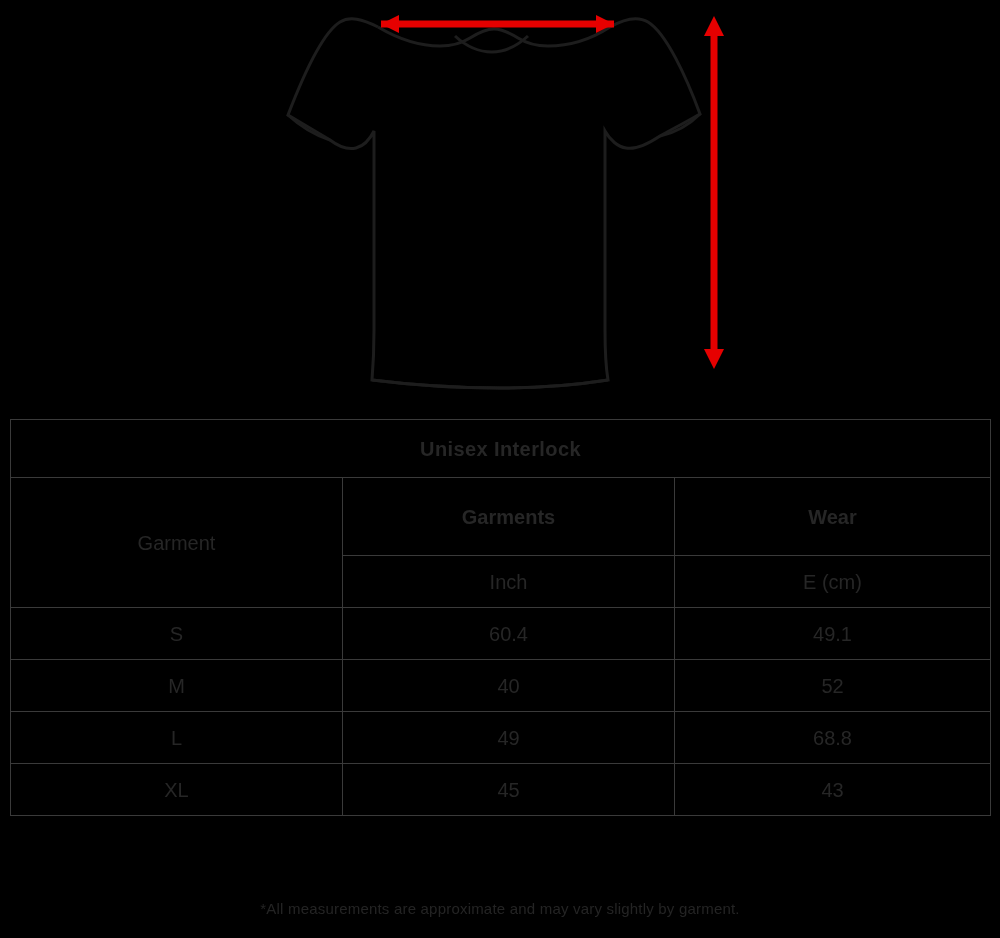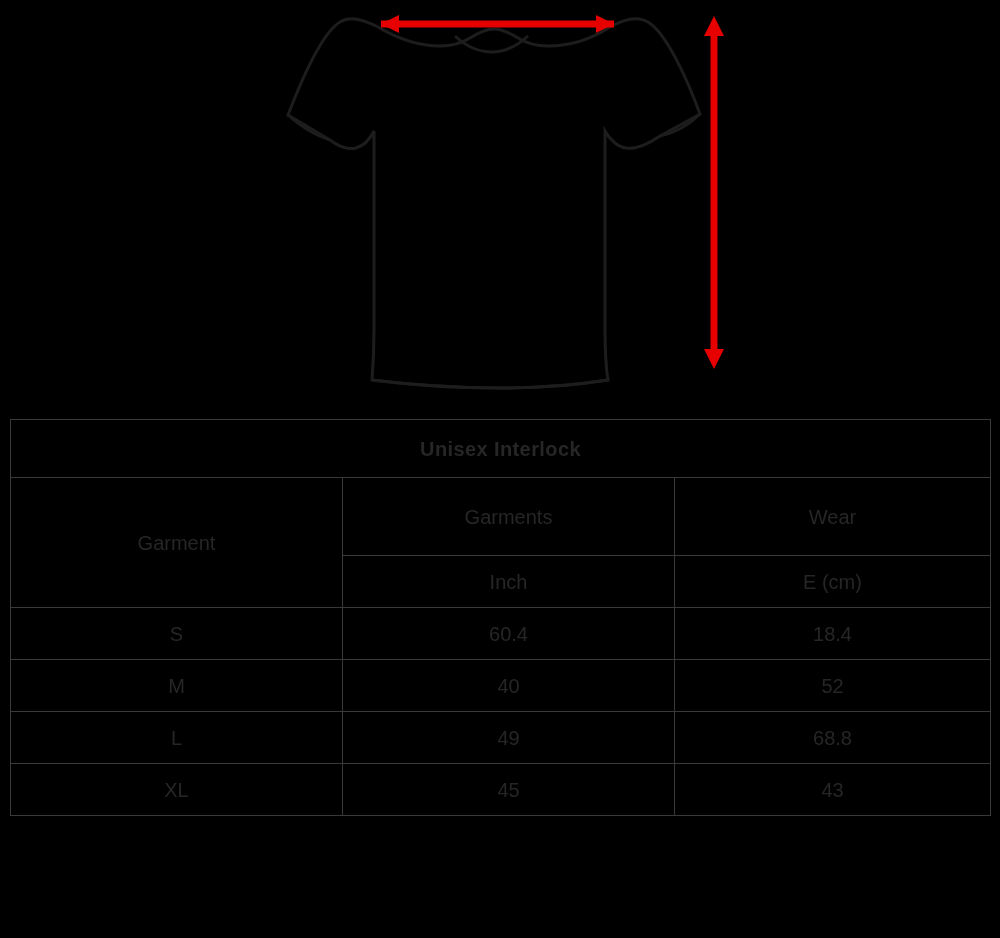--- a/index.html
+++ b/index.html
@@ -57,21 +57,21 @@
   }
   td.title-cell {
     height: 57px;
     font-size: 23px;
     font-weight: bold;
     letter-spacing: 0.4px;
   }
   td.grp-head {
     height: 77px;
     font-size: 22px;
-    font-weight: normal;
+    font-weight: bold;
   }
   td.row-label-head {
     height: 77px;
     font-size: 20px;
     font-weight: normal;
   }
   td.unit-cell {
     height: 51px;
     font-size: 20px;
   }
@@ -168,35 +168,36 @@
           <td class="grp-head">Wear</td>
         </tr>
         <tr>
           <td class="unit-cell">Inch</td>
           <td class="unit-cell">E (cm)</td>
         </tr>
 
         <tr>
           <td class="data-cell">S</td>
           <td class="data-cell">60.4</td>
-          <td class="data-cell">18.4</td>
+          <td class="data-cell">49.1</td>
         </tr>
         <tr>
           <td class="data-cell">M</td>
           <td class="data-cell">40</td>
           <td class="data-cell">52</td>
         </tr>
         <tr>
           <td class="data-cell">L</td>
           <td class="data-cell">49</td>
           <td class="data-cell">68.8</td>
         </tr>
         <tr>
           <td class="data-cell">XL</td>
           <td class="data-cell">45</td>
           <td class="data-cell">43</td>
         </tr>
       </tbody>
     </table>
   </div>
 
+  <div id="footnote">*All measurements are approximate and may vary slightly by garment.</div>
 
 </div>
 
 </body></html>

